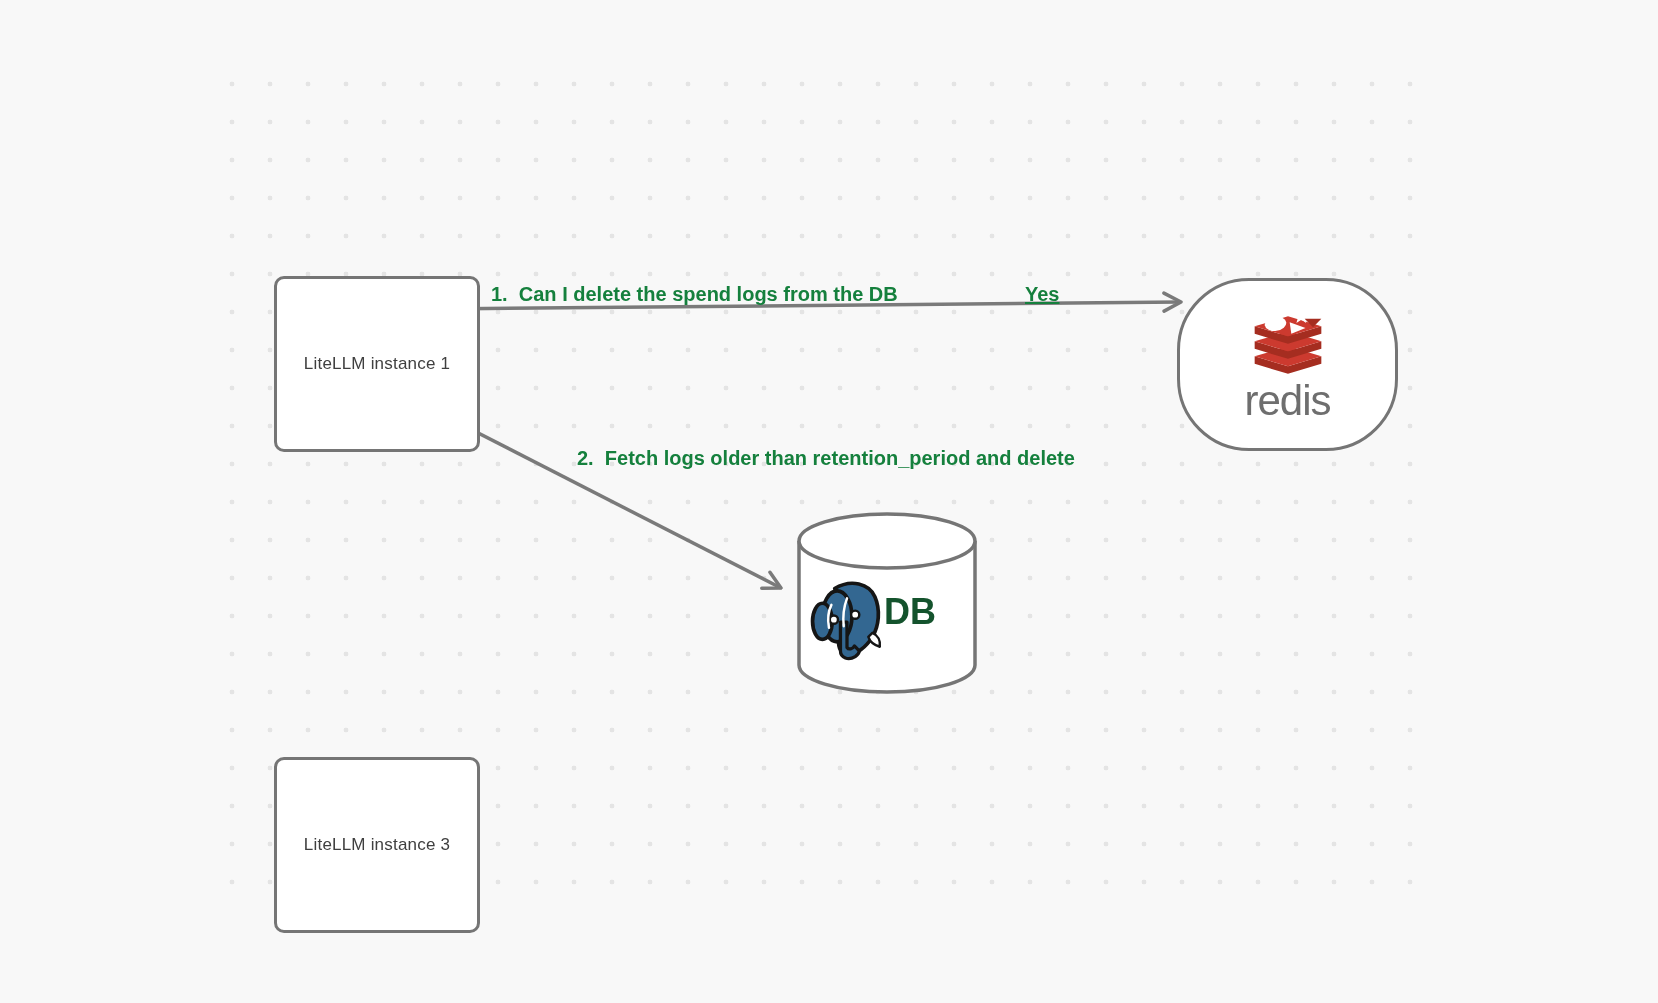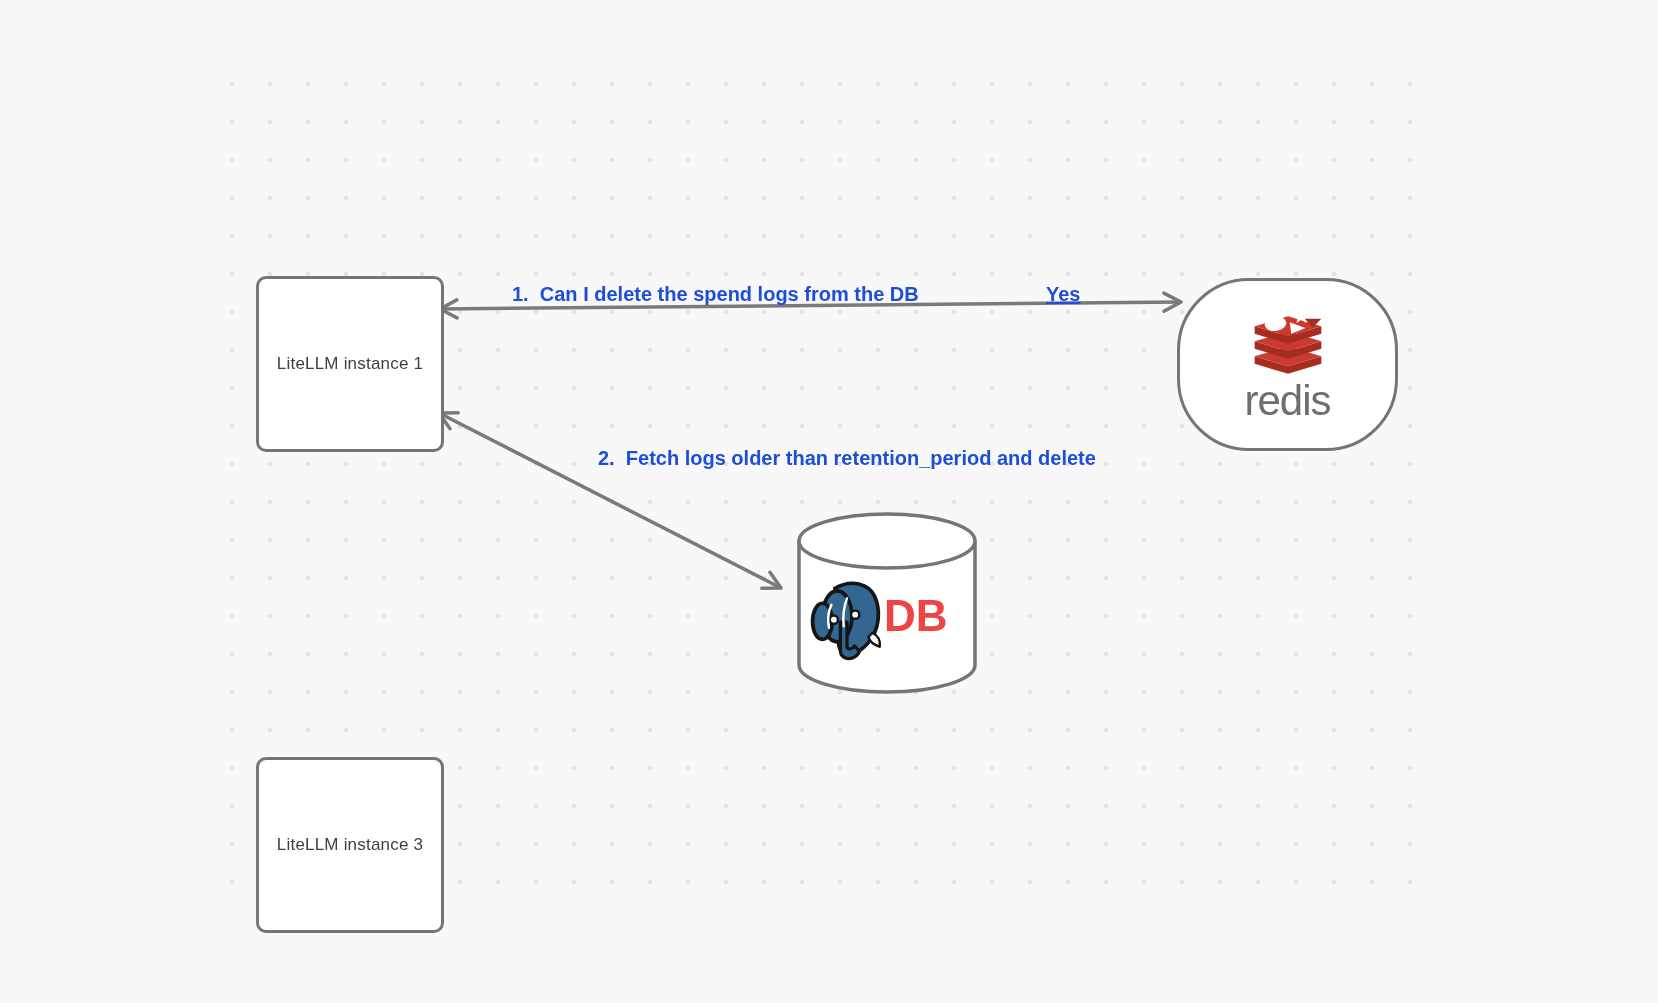--- a/index.html
+++ b/index.html
@@ -11,45 +11,45 @@
   }
   .canvas{position:relative;width:1658px;height:1003px;}
   .dot-grid{
     position:absolute;left:213px;top:65px;width:1216px;height:836px;
     background-image:radial-gradient(circle,#e4e4e4 2.4px,rgba(0,0,0,0) 2.6px);
     background-size:38px 38px;
     background-position:0 0;
   }
   svg.edges{position:absolute;left:0;top:0;width:1658px;height:1003px;pointer-events:none;}
   .box{
-    position:absolute;left:256px;width:188px;height:176px;
+    position:absolute;left:274px;width:206px;height:176px;
     box-sizing:border-box;background:#ffffff;
     border:3px solid #757575;border-radius:10px;
     display:flex;align-items:center;justify-content:center;
     font-size:17px;color:#3f3f3f;letter-spacing:.2px;
   }
   .redis-node{
     position:absolute;left:1177px;top:278px;width:221px;height:173px;
     box-sizing:border-box;background:#ffffff;
     border:3px solid #757575;border-radius:72px;
     display:flex;flex-direction:column;align-items:center;justify-content:center;
   }
   .redis-word{
     font-size:42px;font-weight:400;color:#6e6e6e;letter-spacing:-1px;
     line-height:1;margin-top:2px;
   }
   .cylinder{position:absolute;left:795px;top:509px;width:184px;height:188px;overflow:visible;}
   .elephant{position:absolute;left:810px;top:577px;width:74px;height:82px;overflow:visible;}
   .db-label{
     position:absolute;left:884px;top:594px;
-    font-size:44px;font-weight:600;color:#ef4444;line-height:1;
+    font-size:36px;font-weight:600;color:#14532d;line-height:1;
   }
   .edge-label{
-    position:absolute;font-size:20px;font-weight:700;color:#1d4ed8;
-    white-space:pre;line-height:1.2;margin-left:21px;
+    position:absolute;font-size:20px;font-weight:700;color:#15803d;
+    white-space:pre;line-height:1.2;
   }
   #edge1-label{left:491px;top:282px;}
   #edge1-response{left:1025px;top:282px;text-decoration:underline;}
   #edge2-label{left:577px;top:446px;}
 </style>
 </head>
 <body>
 
 <div class="canvas">
 

